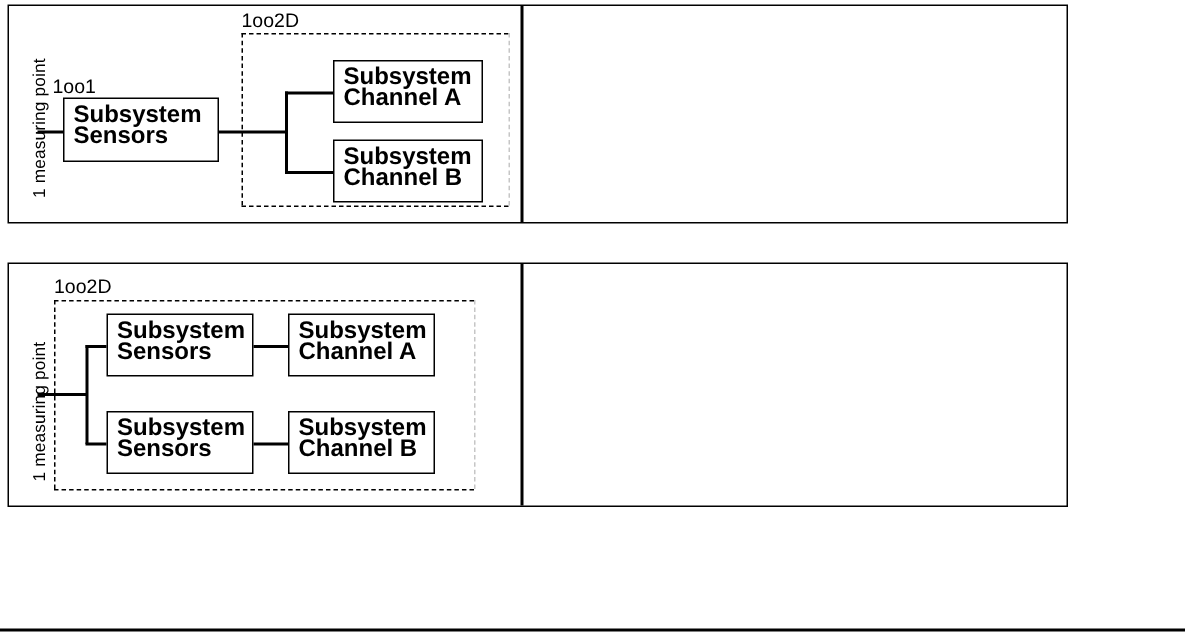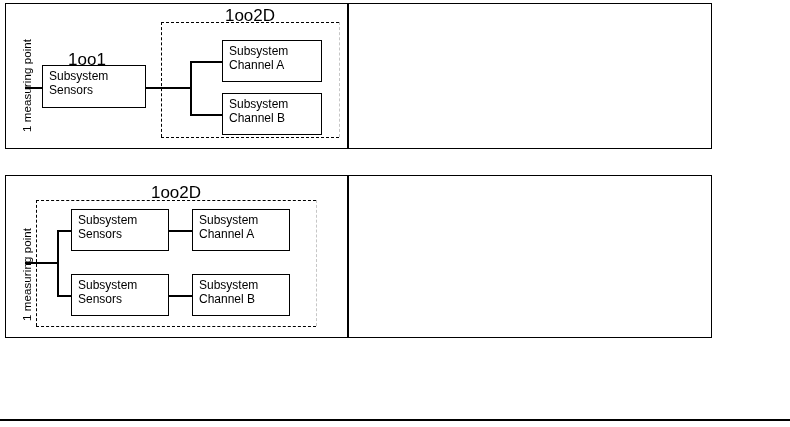--- a/index.html
+++ b/index.html
@@ -46,33 +46,33 @@
     letter-spacing: 0.1px;
     line-height: 1;
   }
 
   
   .nbox {
     position: absolute;
     border: 1.6px solid #000;
     box-sizing: border-box;
     background: #fff;
-    font-size: 12px;
+    font-size: 16px;
     line-height: 13.5px;
     padding: 4px 0 0 6px;
     z-index: 3;
+    font-weight: bold;
   }
   .nbox span { display: block; }
 
   .grp-label {
     position: absolute;
-    font-size: 17px;
+    font-size: 13px;
     line-height: 1;
     white-space: nowrap;
-    text-align: center;
     z-index: 4;
   }
 
   
   .dash-edge { position: absolute; z-index: 1; }
   .dash-h {
     height: 0;
     border-top: 1.7px dashed #000;
   }
   .dash-v {

